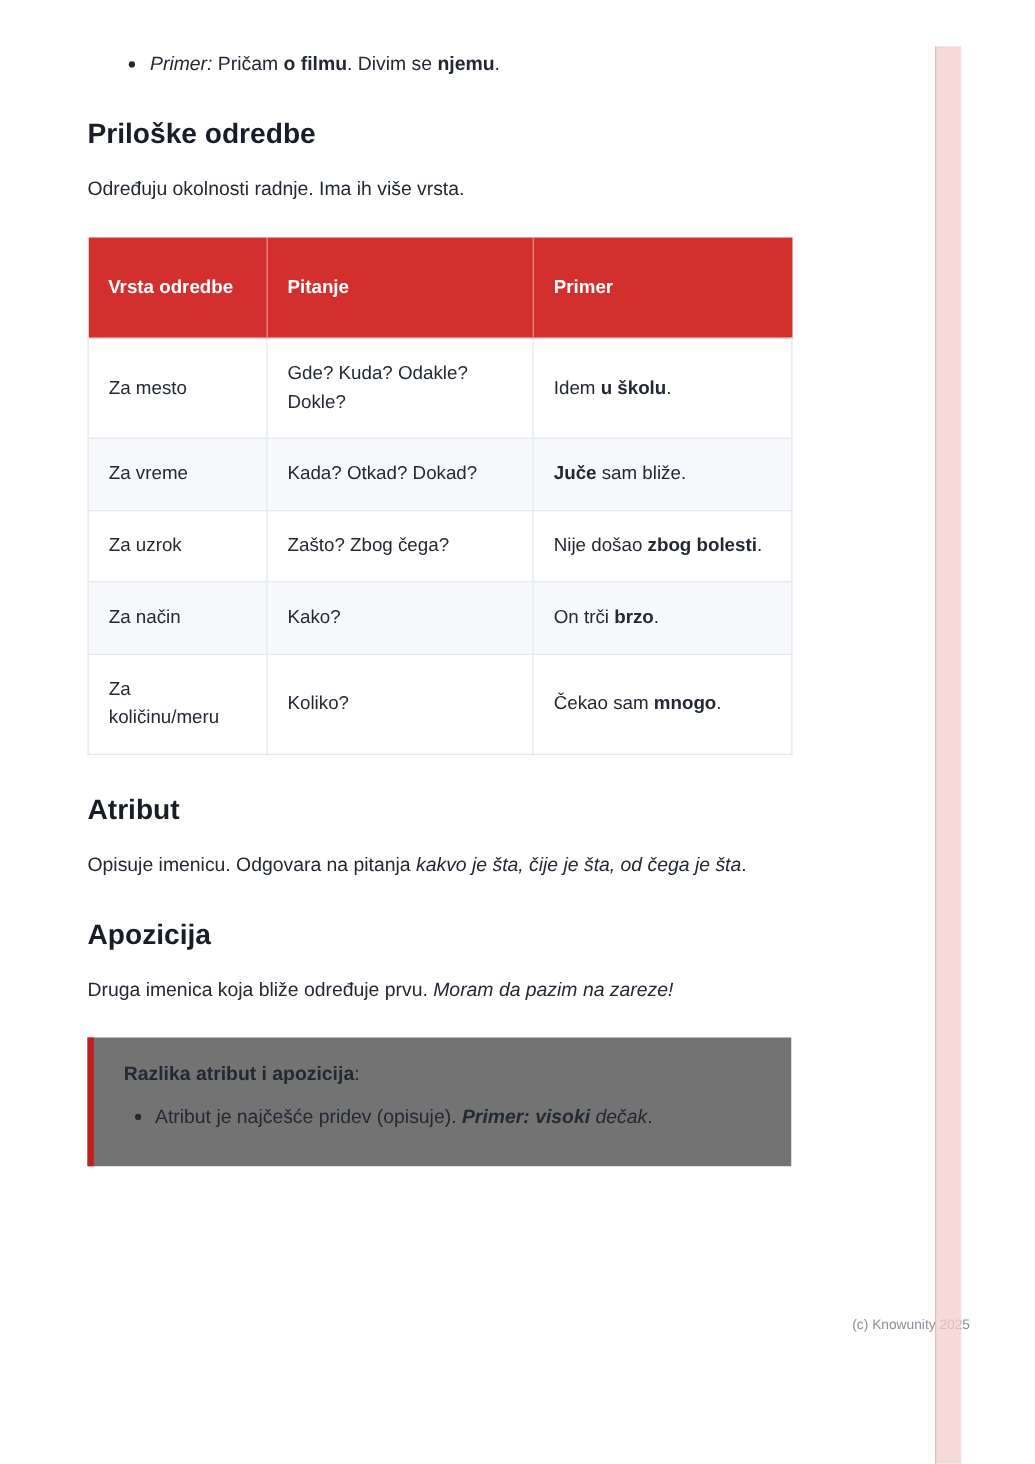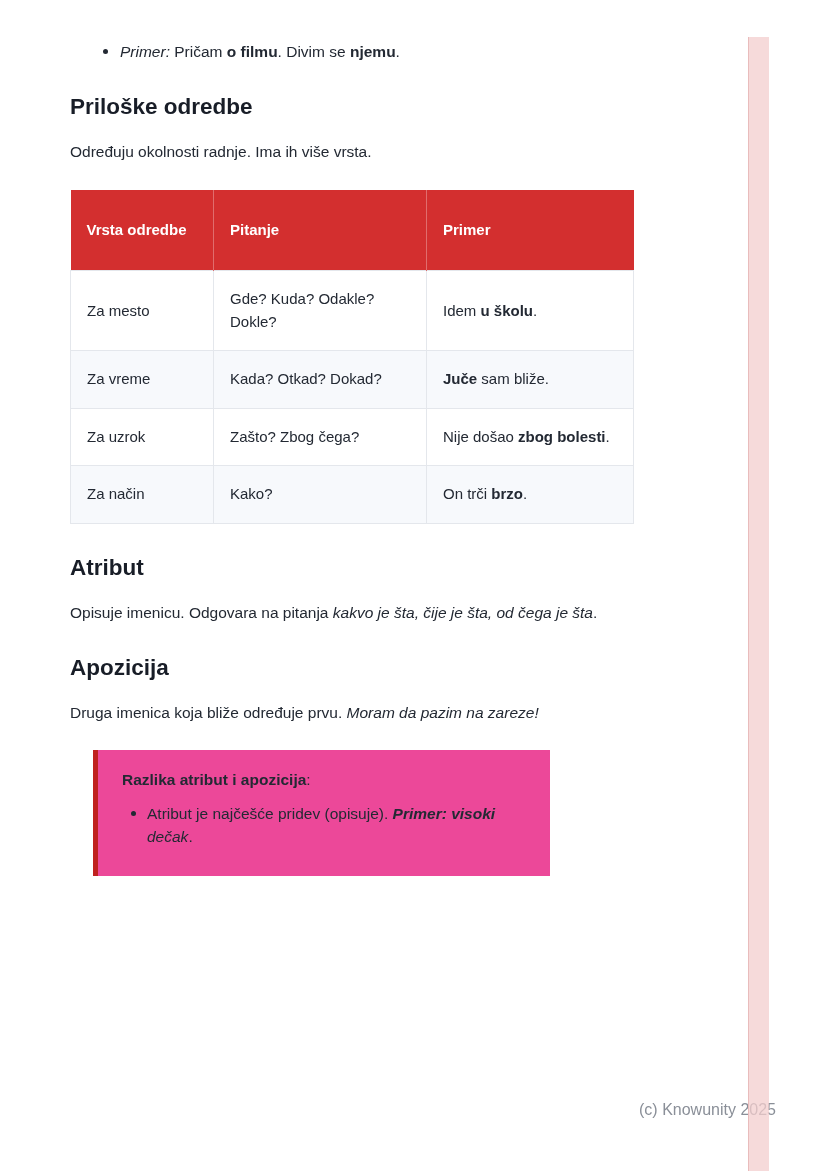--- a/index.html
+++ b/index.html
@@ -49,34 +49,33 @@
   }
   thead th + th { border-left: 1px solid rgba(255,255,255,0.3); }
   tbody td {
     border: 1px solid #e4e7ec;
     padding: 17px 16px; font-size: 15px; line-height: 1.5;
     vertical-align: middle; color: #232933; background: #ffffff;
   }
   tbody tr:nth-child(even) td { background: #f7f9fc; }
 
   .callout {
-    margin-top: 26px; width: 457px; box-sizing: border-box;
-    background: #ec4899; border-left: 5px solid #c0211f;
+    margin-top: 26px; width: 563px; box-sizing: border-box;
+    background: #737373; border-left: 5px solid #c0211f;
     padding: 18px 16px 28px 24px;
-    margin-left: 23px;
   }
   .callout-title { margin: 0; font-size: 15.5px; line-height: 1.5; }
   .callout .blist { margin-top: 10px; }
 
   .b { font-weight: 700; }
   .i { font-style: italic; }
 
   .footer {
-    position: absolute; top: 1101px; right: 52px;
-    font-size: 16px; color: #8a8f98;
+    position: absolute; top: 1054px; right: 52px;
+    font-size: 11px; color: #8a8f98;
   }
   .stripe {
     position: absolute; left: 748px; top: 37px;
     width: 20px; height: 1134px;
     background: rgba(243, 205, 205, 0.75);
     border-left: 1px solid rgba(230, 180, 180, 0.8);
   }
 </style>
 </head>
 <body>
@@ -117,20 +116,25 @@
       <tr>
         <td>Za uzrok</td>
         <td>Zašto? Zbog čega?</td>
         <td><span>Nije došao </span><span class="b">zbog bolesti</span><span>.</span></td>
       </tr>
       <tr>
         <td>Za način</td>
         <td>Kako?</td>
         <td><span>On trči </span><span class="b">brzo</span><span>.</span></td>
       </tr>
+      <tr>
+        <td>Za količinu/meru</td>
+        <td>Koliko?</td>
+        <td><span>Čekao sam </span><span class="b">mnogo</span><span>.</span></td>
+      </tr>
     </tbody>
   </table>
 
   <h2>Atribut</h2>
   <p class="para"><span>Opisuje imenicu. Odgovara na pitanja </span><span class="i">kakvo je šta, čije je šta, od čega je šta</span><span>.</span></p>
 
   <h2>Apozicija</h2>
   <p class="para"><span>Druga imenica koja bliže određuje prvu. </span><span class="i">Moram da pazim na zareze!</span></p>
 
   <div class="callout">

